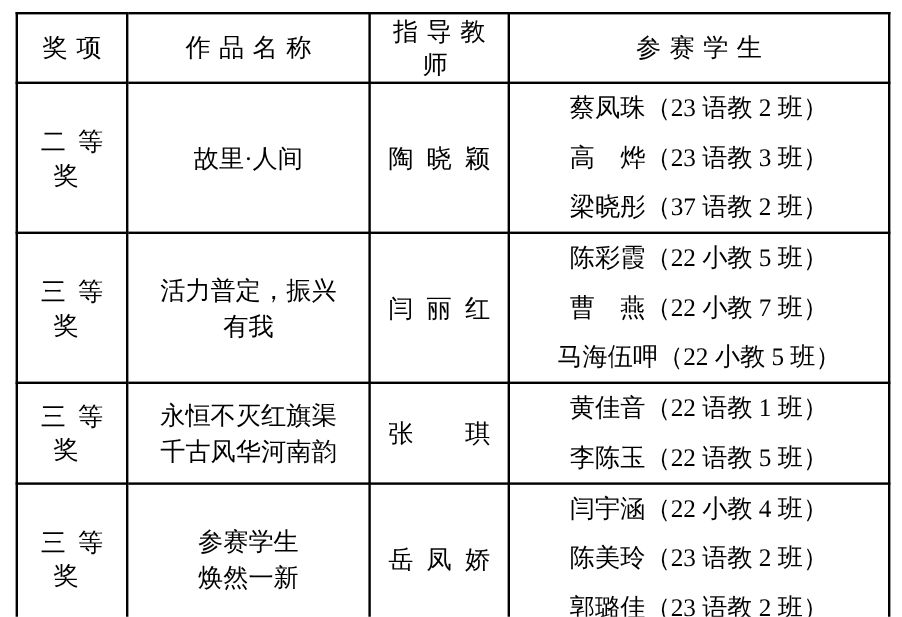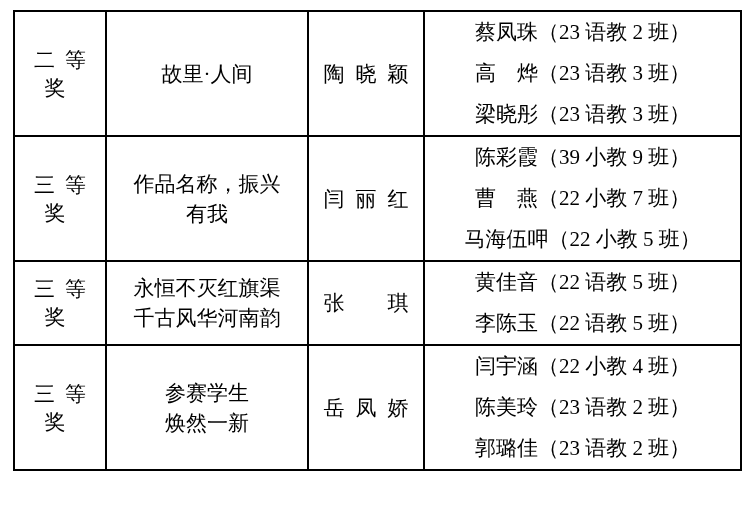--- a/index.html
+++ b/index.html
@@ -69,57 +69,63 @@
 
 <div class="page">
   <table class="award-table">
     <colgroup>
       <col class="c-award">
       <col class="c-work">
       <col class="c-teacher">
       <col class="c-students">
     </colgroup>
     <tbody>
+      <tr class="header-row">
+        <th class="hdr">奖项</th>
+        <th class="hdr">作品名称</th>
+        <th class="hdr">指导教师</th>
+        <th class="hdr">参赛学生</th>
+      </tr>
 
       <tr class="row-0">
         <td class="award-cell">二等奖</td>
         <td class="work-cell">
           <div class="work-line">故里·人间</div>
         </td>
         <td class="teacher-cell">陶晓颖</td>
         <td class="students-cell">
           <div class="student-line">蔡凤珠（23 语教 2 班）</div>
           <div class="student-line">高　烨（23 语教 3 班）</div>
-          <div class="student-line">梁晓彤（23 语教 3 班）</div>
+          <div class="student-line">梁晓彤（37 语教 2 班）</div>
         </td>
       </tr>
 
       <tr class="row-1">
         <td class="award-cell">三等奖</td>
         <td class="work-cell">
-          <div class="work-line">作品名称，振兴</div>
+          <div class="work-line">活力普定，振兴</div>
           <div class="work-line">有我</div>
         </td>
         <td class="teacher-cell">闫丽红</td>
         <td class="students-cell">
-          <div class="student-line">陈彩霞（39 小教 9 班）</div>
+          <div class="student-line">陈彩霞（22 小教 5 班）</div>
           <div class="student-line">曹　燕（22 小教 7 班）</div>
           <div class="student-line">马海伍呷（22 小教 5 班）</div>
         </td>
       </tr>
 
       <tr class="row-2">
         <td class="award-cell">三等奖</td>
         <td class="work-cell">
           <div class="work-line">永恒不灭红旗渠</div>
           <div class="work-line">千古风华河南韵</div>
         </td>
         <td class="teacher-cell">张　琪</td>
         <td class="students-cell">
-          <div class="student-line">黄佳音（22 语教 5 班）</div>
+          <div class="student-line">黄佳音（22 语教 1 班）</div>
           <div class="student-line">李陈玉（22 语教 5 班）</div>
         </td>
       </tr>
 
       <tr class="row-3">
         <td class="award-cell">三等奖</td>
         <td class="work-cell">
           <div class="work-line">参赛学生</div>
           <div class="work-line">焕然一新</div>
         </td>

